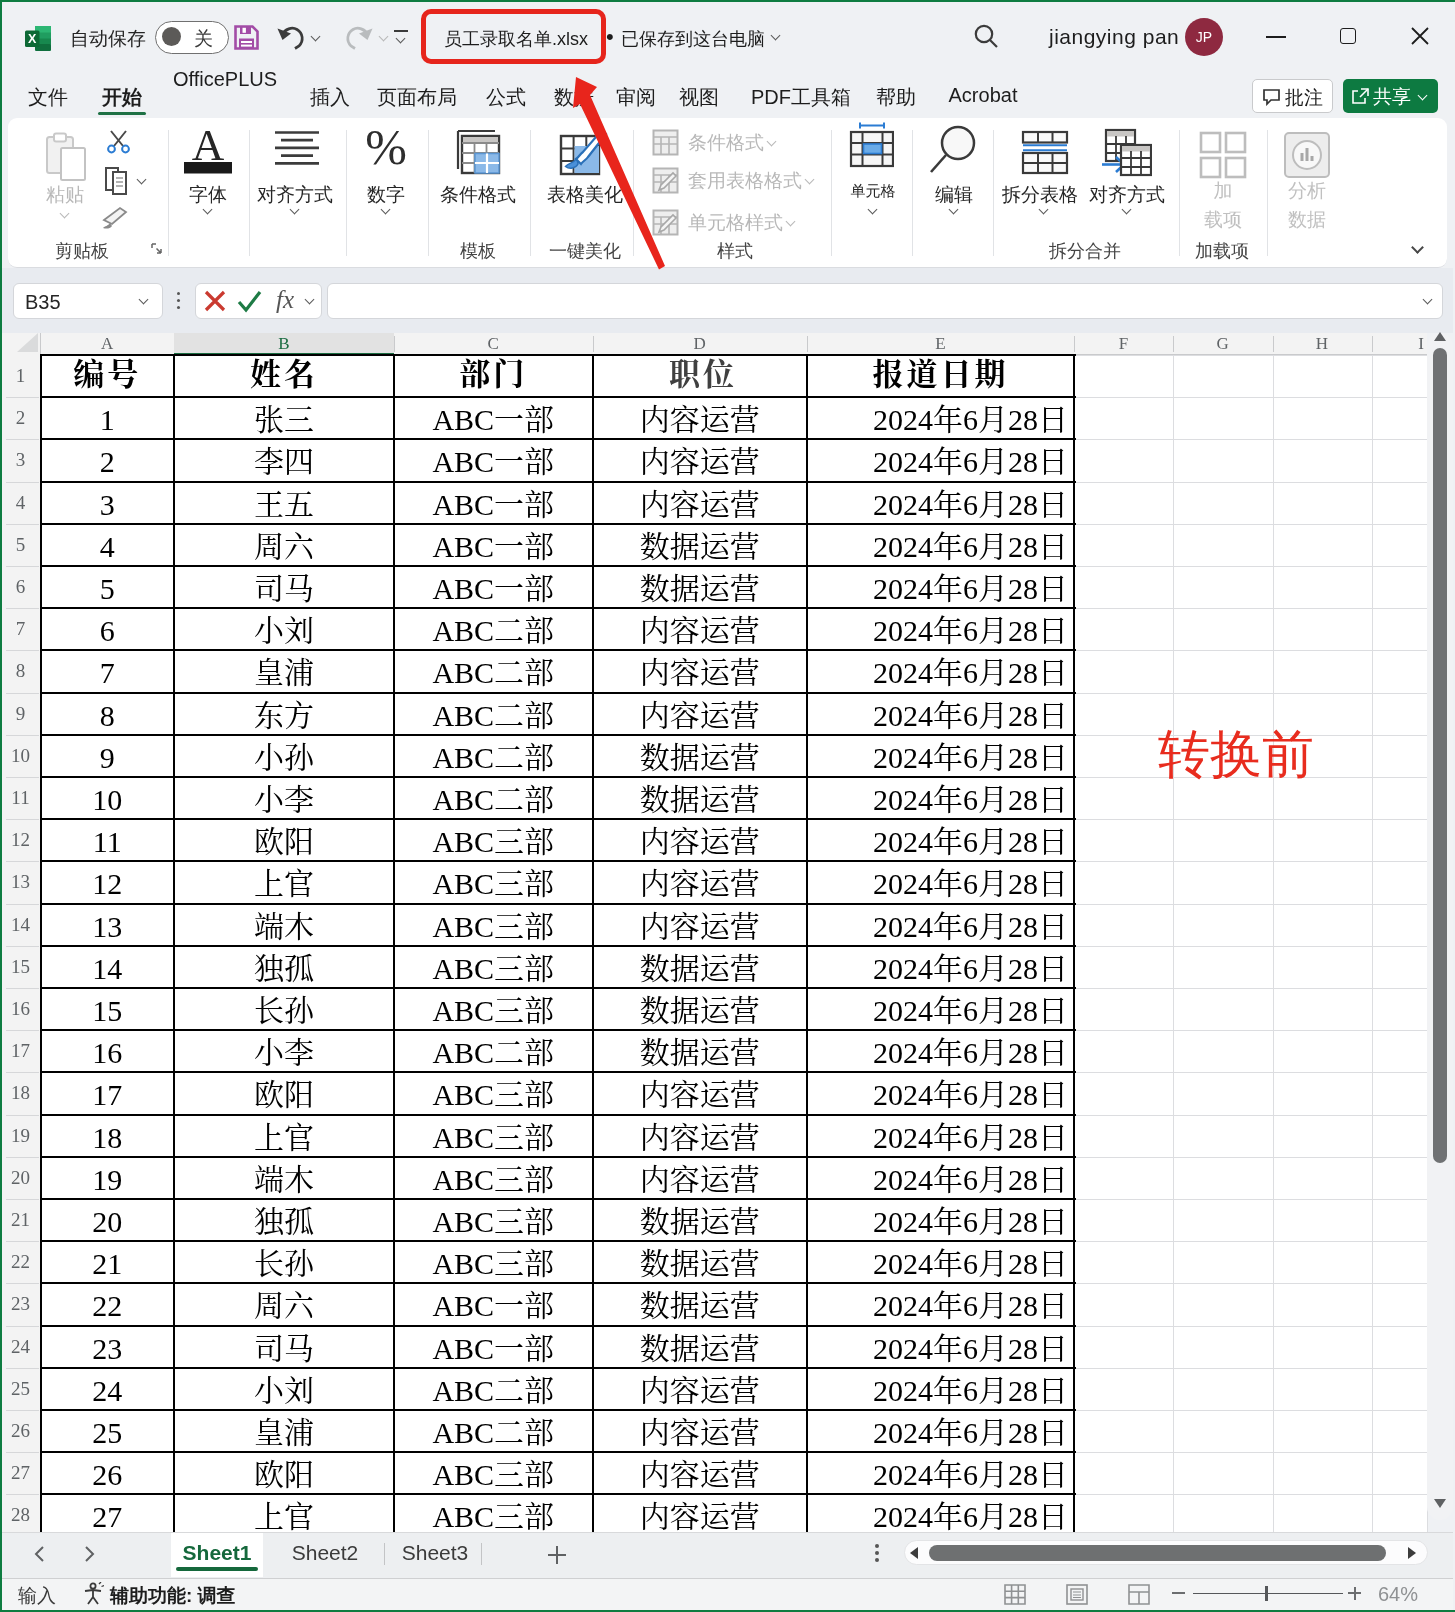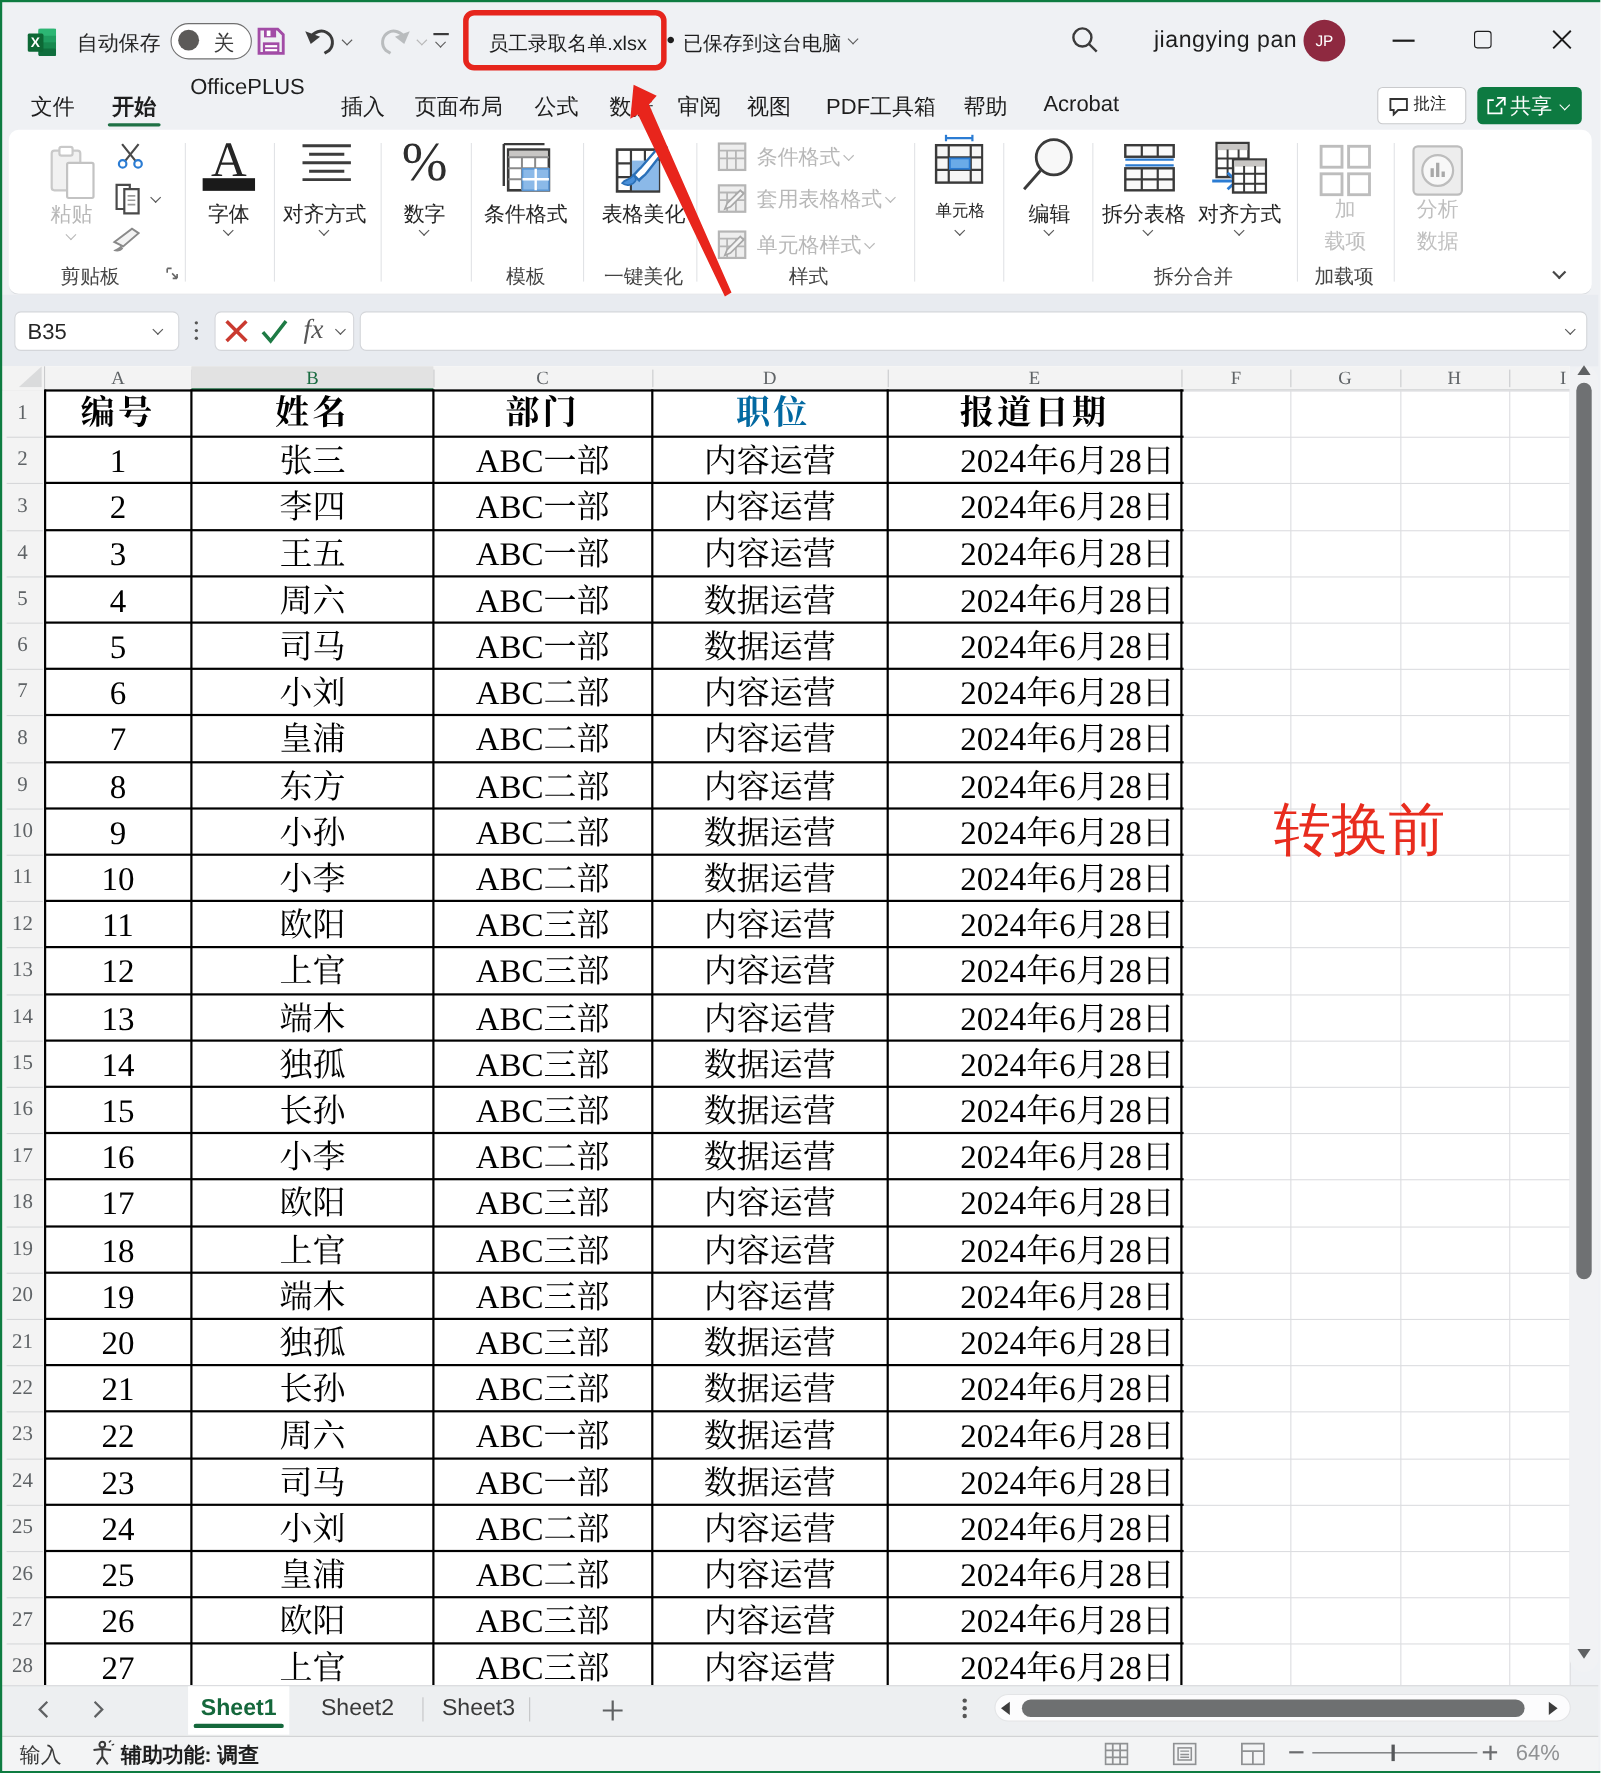--- a/index.html
+++ b/index.html
@@ -73,21 +73,21 @@
 <div class="abs" style="left:521px;top:84px;width:230px;text-align:center;font-size:20px;color:#1d1d1d;">审阅</div>
 <div class="abs" style="left:584px;top:84px;width:230px;text-align:center;font-size:20px;color:#1d1d1d;">视图</div>
 <div class="abs" style="left:686px;top:84px;width:230px;text-align:center;font-size:20px;color:#1d1d1d;">PDF工具箱</div>
 <div class="abs" style="left:781px;top:84px;width:230px;text-align:center;font-size:20px;color:#1d1d1d;">帮助</div>
 <div class="abs" style="left:868px;top:84px;width:230px;text-align:center;font-size:20px;color:#1d1d1d;">Acrobat</div>
 <div class="abs" style="left:98px;top:111.5px;width:48px;height:3.5px;background:#1f7145;border-radius:2px"></div>
 <div class="abs" style="left:1252px;top:79px;width:81px;height:34px;background:#fff;border:1px solid #c9cacc;border-radius:5px">
 <svg class="abs" style="left:9px;top:8px" width="19" height="18" viewBox="0 0 19 18">
       <path d="M2 2 h15 v10 h-8 l-4 4 v-4 h-3 z" fill="none" stroke="#333" stroke-width="1.7"></path>
     </svg>
-<div class="abs" style="left:32px;top:5px;font-size:15px;color:#1d1d1d">批注</div>
+<div class="abs" style="left:32px;top:5px;font-size:19px;color:#1d1d1d">批注</div>
   </div>
 <div class="abs" style="left:1343px;top:79px;width:95px;height:34px;background:#0d7a41;border-radius:5px;color:#fff">
 <svg class="abs" style="left:8px;top:8px" width="19" height="18" viewBox="0 0 19 18">
       <path d="M7 4 h-5 v12 h12 v-5" fill="none" stroke="#fff" stroke-width="1.6"></path>
       <path d="M10 2 h7 v7" fill="none" stroke="#fff" stroke-width="1.6"></path>
       <path d="M17 2 L9 10" stroke="#fff" stroke-width="1.6"></path>
     </svg>
 <div class="abs" style="left:30px;top:5px;font-size:19px">共享</div>
 <span style="position:absolute;left:76px;top:13px;width:7px;height:7px;border-right:1.7px solid #fff;border-bottom:1.7px solid #fff;transform:rotate(45deg)"></span>
   </div>
@@ -358,21 +358,21 @@
 <div class="abs" style="left:1074px;top:1283.4px;width:353px;height:1px;background:#dcdde0"></div>
 <div class="abs" style="left:1074px;top:1325.6px;width:353px;height:1px;background:#dcdde0"></div>
 <div class="abs" style="left:1074px;top:1367.8px;width:353px;height:1px;background:#dcdde0"></div>
 <div class="abs" style="left:1074px;top:1410.0px;width:353px;height:1px;background:#dcdde0"></div>
 <div class="abs" style="left:1074px;top:1452.2px;width:353px;height:1px;background:#dcdde0"></div>
 <div class="abs" style="left:1074px;top:1494.4px;width:353px;height:1px;background:#dcdde0"></div>
 <div class="abs" style="left:1074px;top:355.0px;width:353px;height:1px;background:#dcdde0"></div>
 <div class="abs serif" style="left:40.5px;top:355.0px;width:133.5px;height:42.2px;line-height:40.2px;text-align:center;font-size:31px;font-weight:bold;color:#000;letter-spacing:3px">编号</div>
 <div class="abs serif" style="left:174px;top:355.0px;width:220px;height:42.2px;line-height:40.2px;text-align:center;font-size:31px;font-weight:bold;color:#000;letter-spacing:3px">姓名</div>
 <div class="abs serif" style="left:394px;top:355.0px;width:198.5px;height:42.2px;line-height:40.2px;text-align:center;font-size:31px;font-weight:bold;color:#000;letter-spacing:3px">部门</div>
-<div class="abs serif" style="left:592.5px;top:355.0px;width:221px;height:42.2px;line-height:40.2px;text-align:center;font-size:31px;font-weight:bold;color:#0369a1;letter-spacing:3px">职位</div>
+<div class="abs serif" style="left:592.5px;top:355.0px;width:221px;height:42.2px;line-height:40.2px;text-align:center;font-size:31px;font-weight:bold;color:#404040;letter-spacing:3px">职位</div>
 <div class="abs serif" style="left:807px;top:355.0px;width:267px;height:42.2px;line-height:40.2px;text-align:center;font-size:31px;font-weight:bold;color:#000;letter-spacing:3px">报道日期</div>
 <div class="abs serif" style="left:40.5px;top:397.2px;width:133.5px;height:42.2px;line-height:46.2px;text-align:center;font-size:30px;color:#000;">1</div>
 <div class="abs serif" style="left:174px;top:397.2px;width:220px;height:42.2px;line-height:46.2px;text-align:center;font-size:30px;color:#000;">张三</div>
 <div class="abs serif" style="left:394px;top:397.2px;width:198.5px;height:42.2px;line-height:46.2px;text-align:center;font-size:30px;color:#000;">ABC一部</div>
 <div class="abs serif" style="left:592.5px;top:397.2px;width:214.5px;height:42.2px;line-height:46.2px;text-align:center;font-size:30px;color:#000;">内容运营</div>
 <div class="abs serif" style="left:807px;top:397.2px;width:267px;height:42.2px;line-height:46.2px;text-align:right;padding-right:6px;font-size:30px;color:#000;">2024年6月28日</div>
 <div class="abs serif" style="left:40.5px;top:439.4px;width:133.5px;height:42.2px;line-height:46.2px;text-align:center;font-size:30px;color:#000;">2</div>
 <div class="abs serif" style="left:174px;top:439.4px;width:220px;height:42.2px;line-height:46.2px;text-align:center;font-size:30px;color:#000;">李四</div>
 <div class="abs serif" style="left:394px;top:439.4px;width:198.5px;height:42.2px;line-height:46.2px;text-align:center;font-size:30px;color:#000;">ABC一部</div>
 <div class="abs serif" style="left:592.5px;top:439.4px;width:214.5px;height:42.2px;line-height:46.2px;text-align:center;font-size:30px;color:#000;">内容运营</div>

